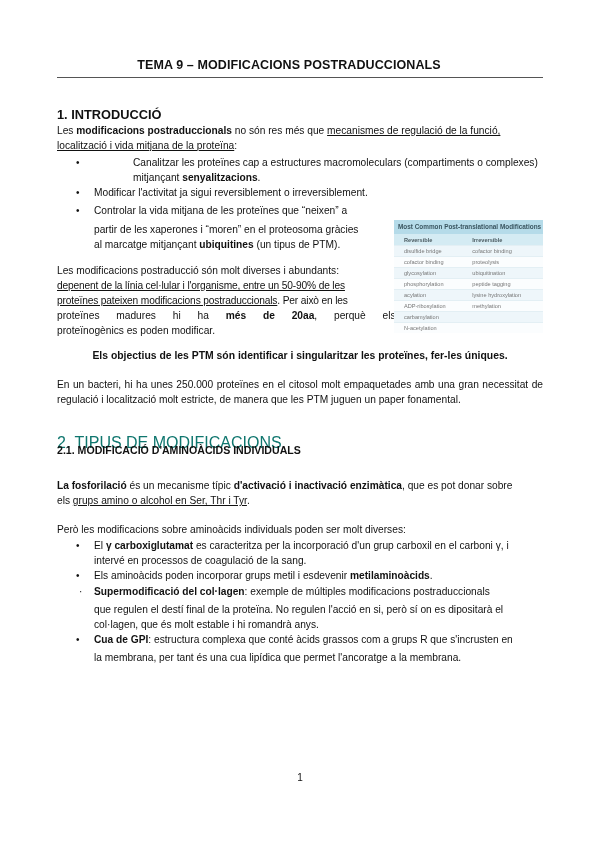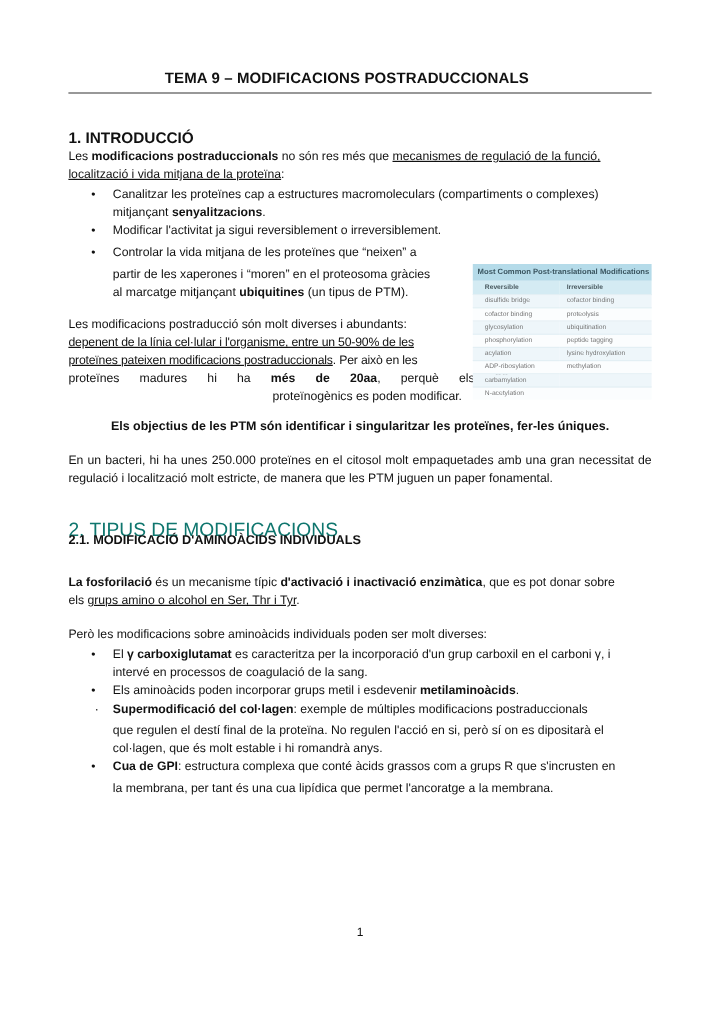--- a/index.html
+++ b/index.html
@@ -47,21 +47,21 @@
       <span>Les </span><b>modificacions postraduccionals</b><span> no són res més que </span><span class="u">mecanismes de regulació de la funció,</span>
     </div>
     <div style="white-space:nowrap;">
       <span class="u">localització i vida mitjana de la proteïna</span><span>:</span>
     </div>
   </div>
 
   <div class="abs bullet" style="top:155px; left:0; width:600px;">
     <div style="position:relative; height:30px;">
       <span class="dot">•</span>
-      <div class="btext" style="white-space:nowrap;">
+      <div class="btext" style="white-space:nowrap;margin-left:39px;">
         <div>Canalitzar les proteïnes cap a estructures macromoleculars (compartiments o complexes)</div>
         <div><span>mitjançant </span><b>senyalitzacions</b><span>.</span></div>
       </div>
     </div>
     <div style="position:relative; height:16px;">
       <span class="dot">•</span>
       <div class="btext" style="white-space:nowrap;">Modificar l'activitat ja sigui reversiblement o irreversiblement.</div>
     </div>
     <div style="position:relative; height:50px;">
       <span class="dot" style="top:2px;">•</span>
@@ -73,21 +73,21 @@
     </div>
   </div>
 
   <div class="abs p" style="top:263px; width:328px;">
     <div style="white-space:nowrap;">Les modificacions postraducció són molt diverses i abundants:</div>
     <div class="u" style="white-space:nowrap; letter-spacing:-0.15px;">depenent de la línia cel·lular i l'organisme, entre un 50-90% de les</div>
     <div style="white-space:nowrap; letter-spacing:-0.15px;"><span class="u">proteïnes pateixen modificacions postraduccionals</span><span>. Per això en les</span></div>
     <div style="display:flex; justify-content:space-between; white-space:nowrap;">
       <span style="word-spacing:14px;"><span>proteïnes madures hi ha </span><b>més de 20aa</b><span>, perquè els 20</span></span>
     </div>
-    <div style="white-space:nowrap;text-align:right;">proteïnogènics es poden modificar.</div>
+    <div style="white-space:nowrap;">proteïnogènics es poden modificar.</div>
   </div>
 
   <div class="abs ptm">
     <div class="tt">Most Common Post-translational Modifications</div>
     <table>
       <thead>
         <tr>
           <th>Reversible</th>
           <th class="c2">Irreversible</th>
         </tr>

